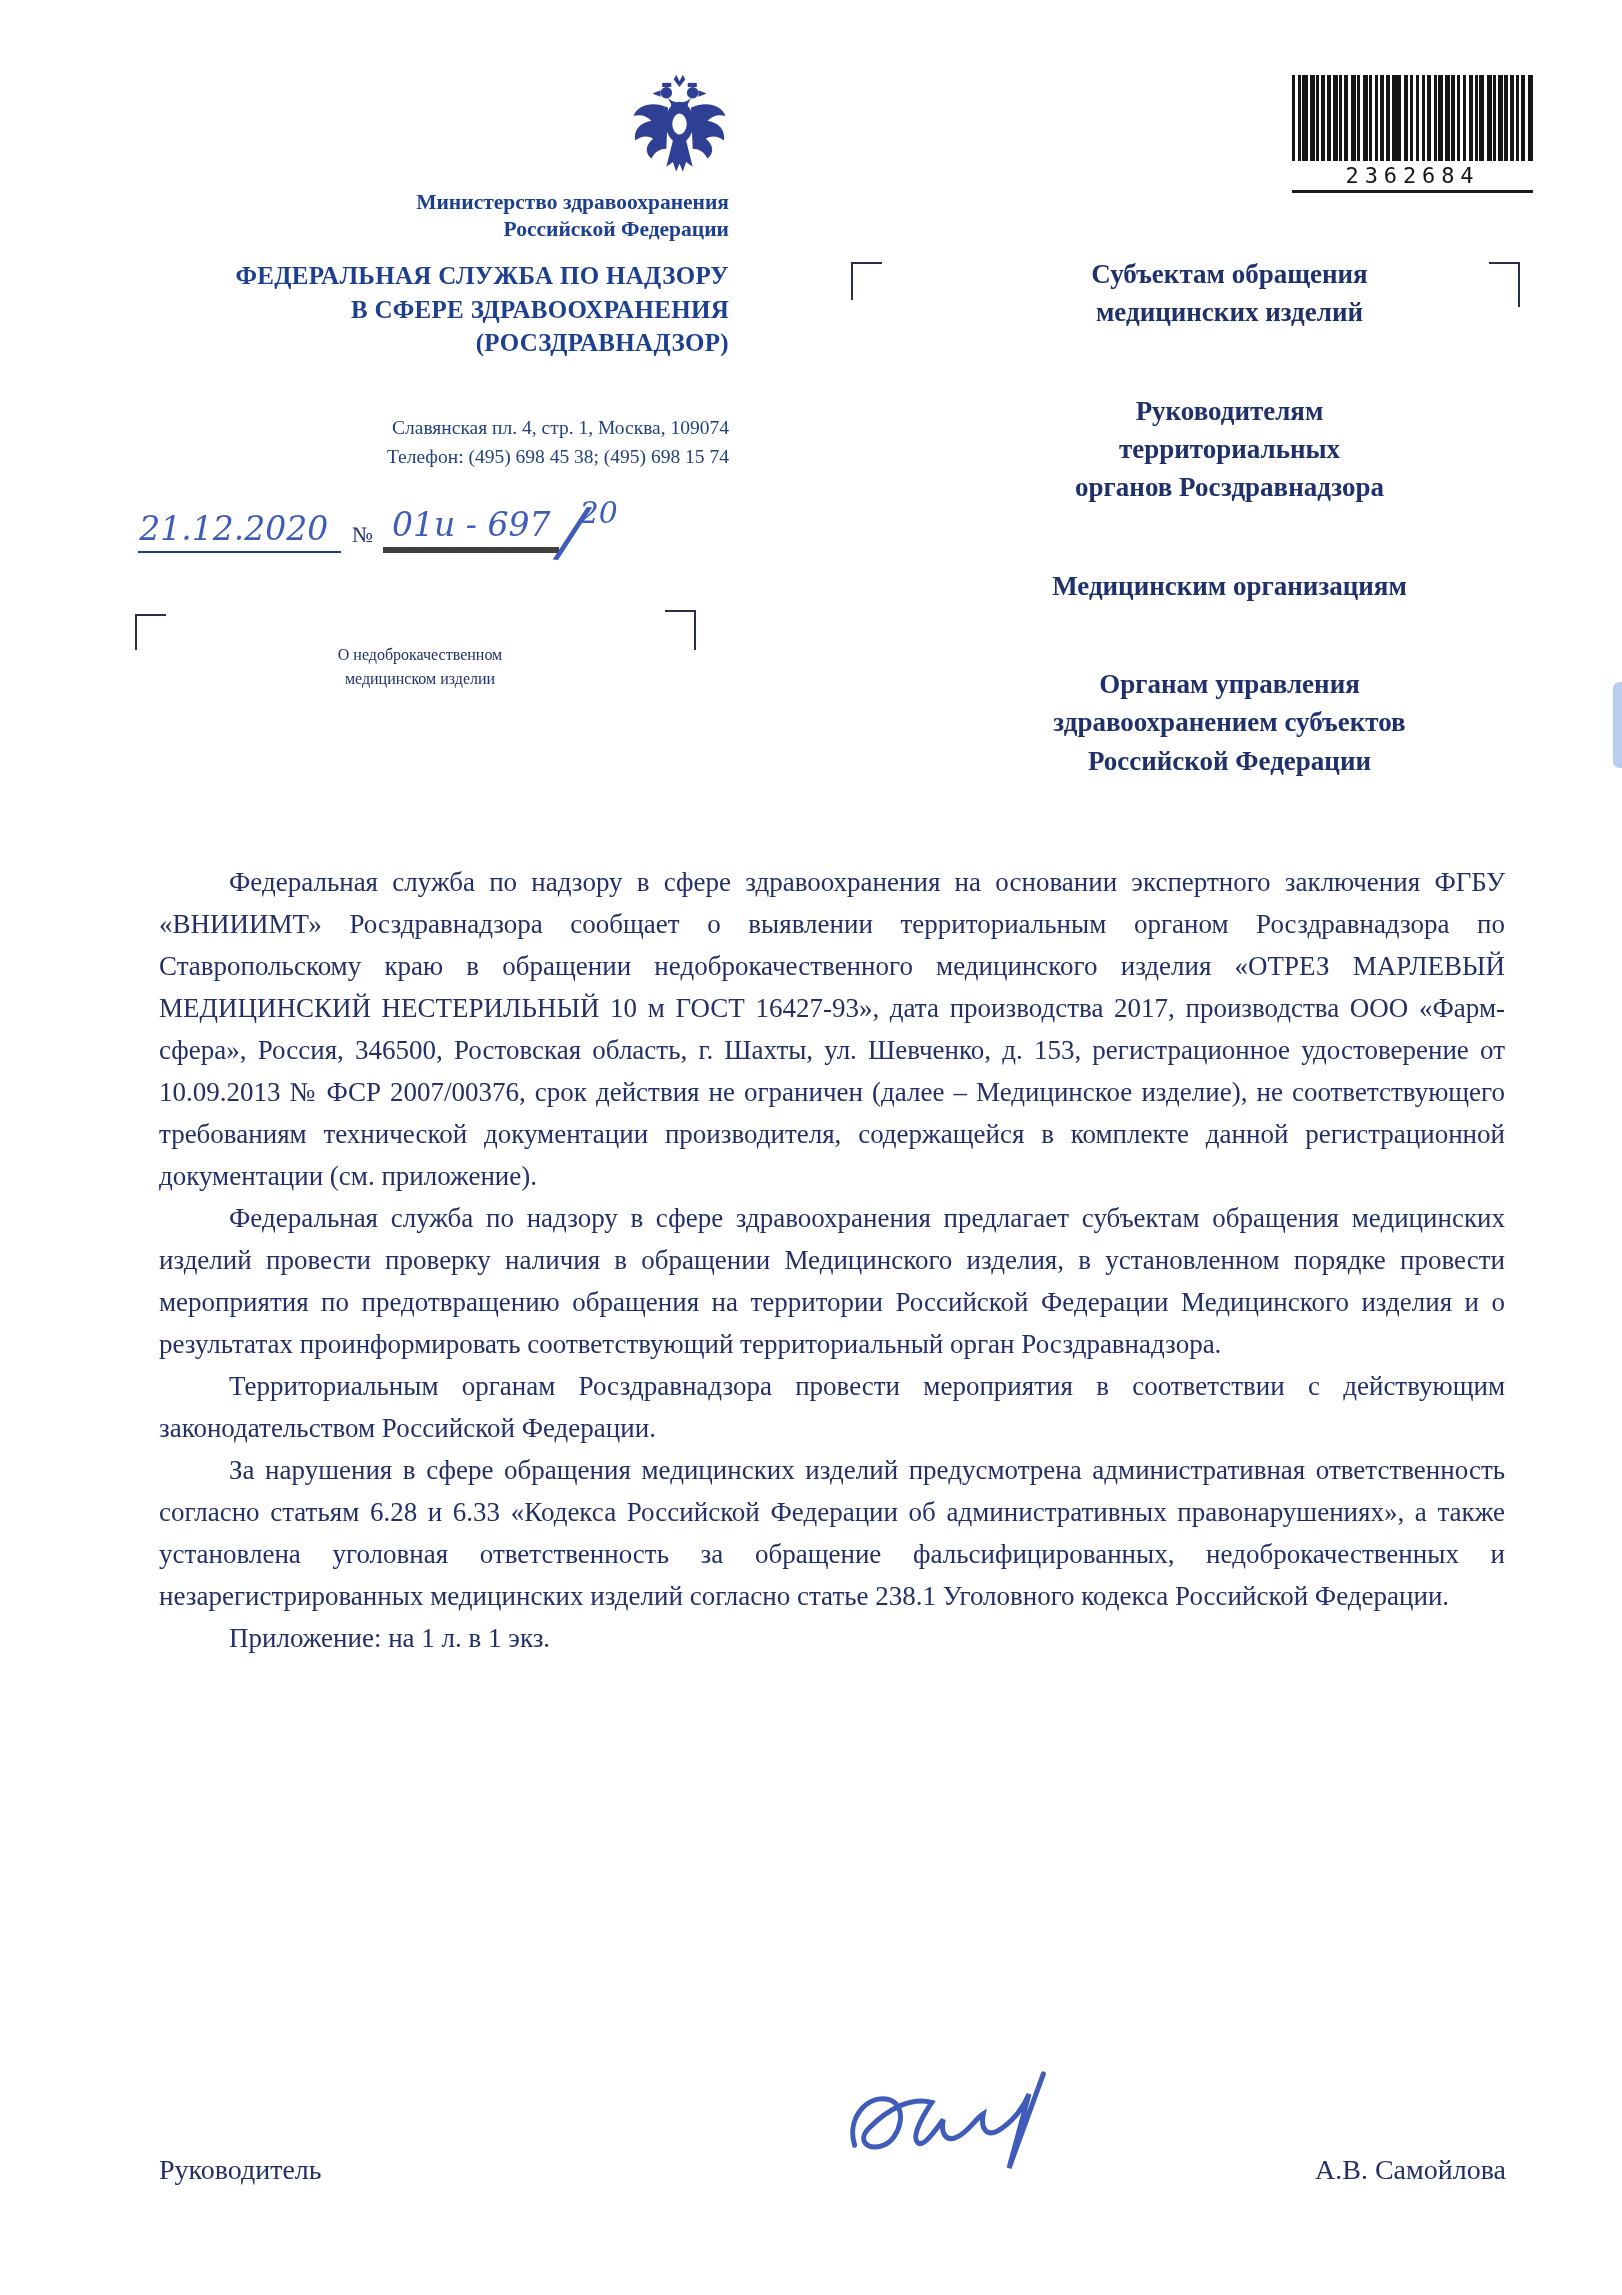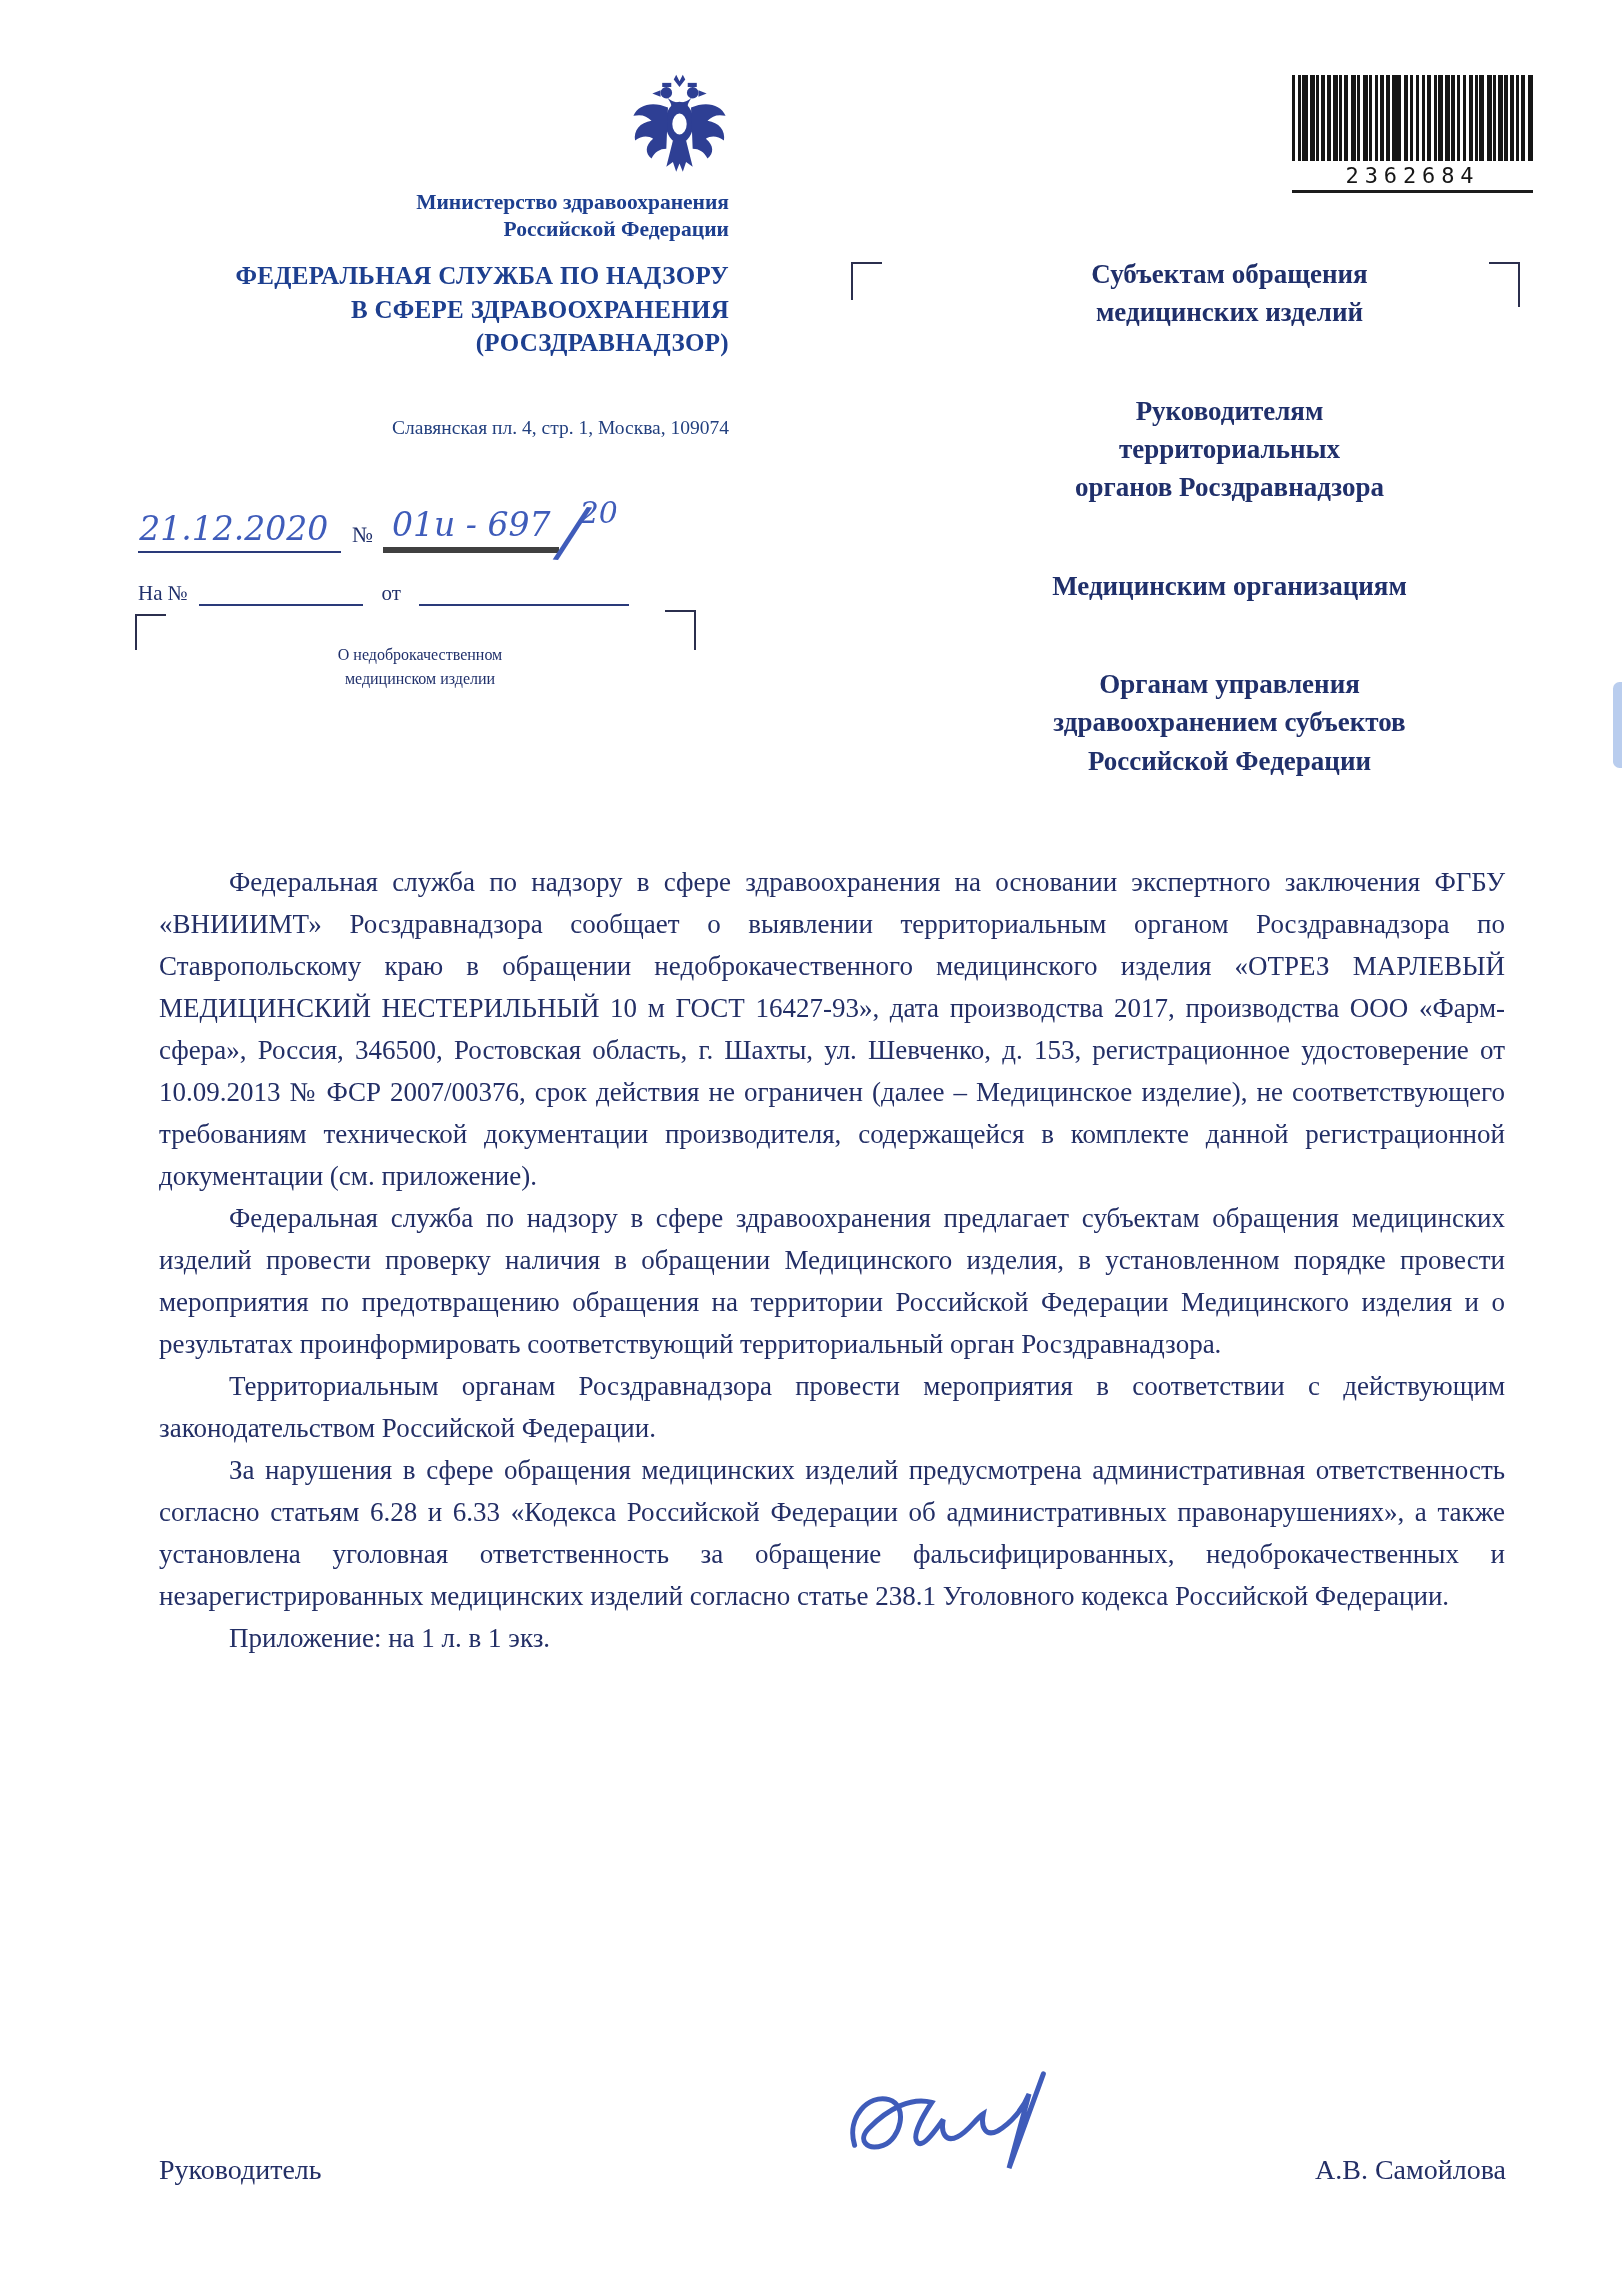--- a/index.html
+++ b/index.html
@@ -100,20 +100,21 @@
         <ellipse cx="60" cy="62" rx="10" ry="14" fill="none" stroke="#2e3f94" stroke-width="2.5"></ellipse>
       </g>
     </svg>
     <div class="ministry">Министерство здравоохранения
 Российской Федерации</div>
     <div class="service">ФЕДЕРАЛЬНАЯ СЛУЖБА ПО НАДЗОРУ
 В СФЕРЕ ЗДРАВООХРАНЕНИЯ
 (РОСЗДРАВНАДЗОР)</div>
     <div class="contact">
       <div>Славянская пл. 4, стр. 1, Москва, 109074</div>
+      <div>Телефон: (495) 698 45 38; (495) 698 15 74</div>
     </div>
   </div>
 
   <div class="barcode">
     <div class="barcode-bars"></div>
     <div class="barcode-number">2362684</div>
   </div>
 
   <div class="mark mark-rcp-left"></div>
   <div class="mark mark-rcp-right"></div>
@@ -130,26 +131,20 @@
 Российской Федерации</div>
   </div>
 
   <div class="ref-area">
     <div class="ref-row">
       <span class="hand date-hand">21.12.2020</span>
       <span class="no-sign">№</span>
       <span class="hand num-hand">01и - 697</span>
       <span class="hand big-slash">/</span>
       <span class="hand suffix-hand">20</span>
-    </div>
-    <div class="ref-row2">
-      <span>На №</span>
-      <span class="blank blank-b1"></span>
-      <span>от</span>
-      <span class="blank blank-b2"></span>
     </div>
   </div>
 
   <div class="mark mark-subj-left"></div>
   <div class="mark mark-subj-right"></div>
 
   <div class="subject-block">О недоброкачественном
 медицинском изделии</div>
 
   <div class="body-text">

